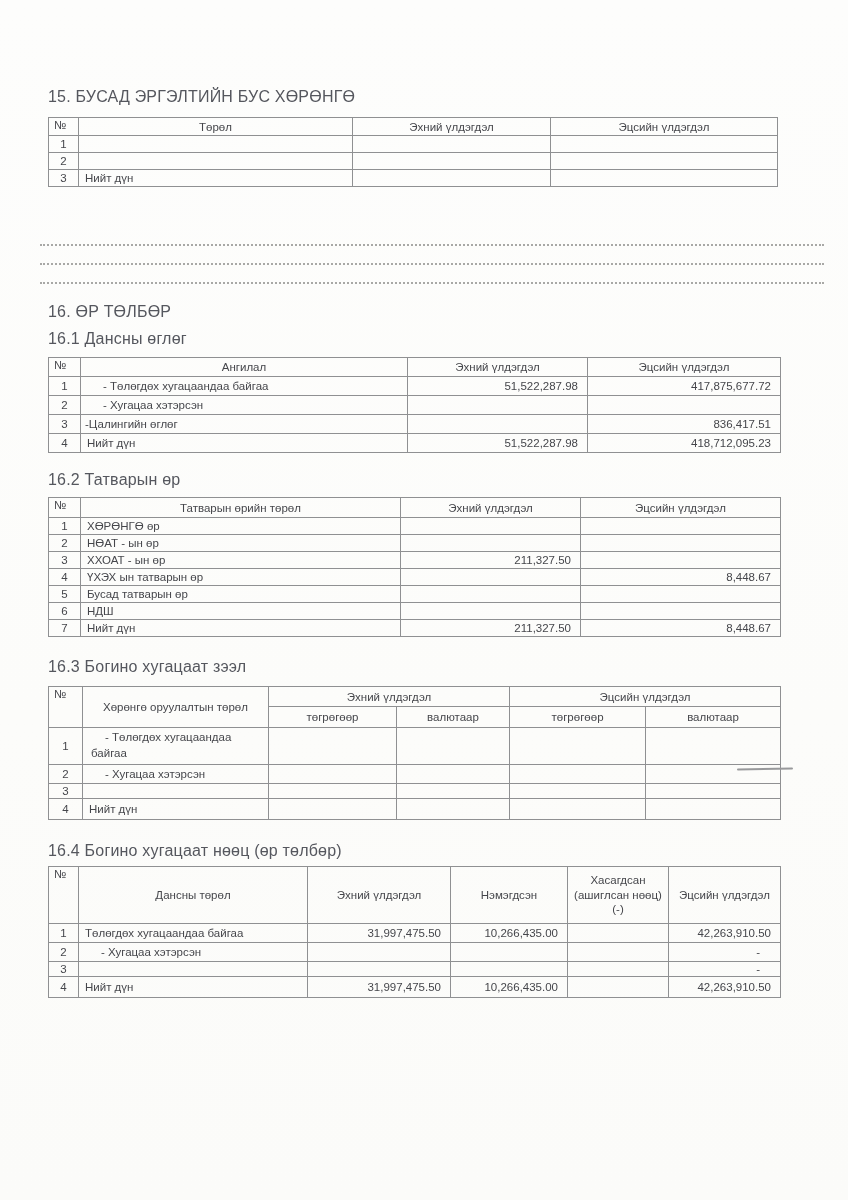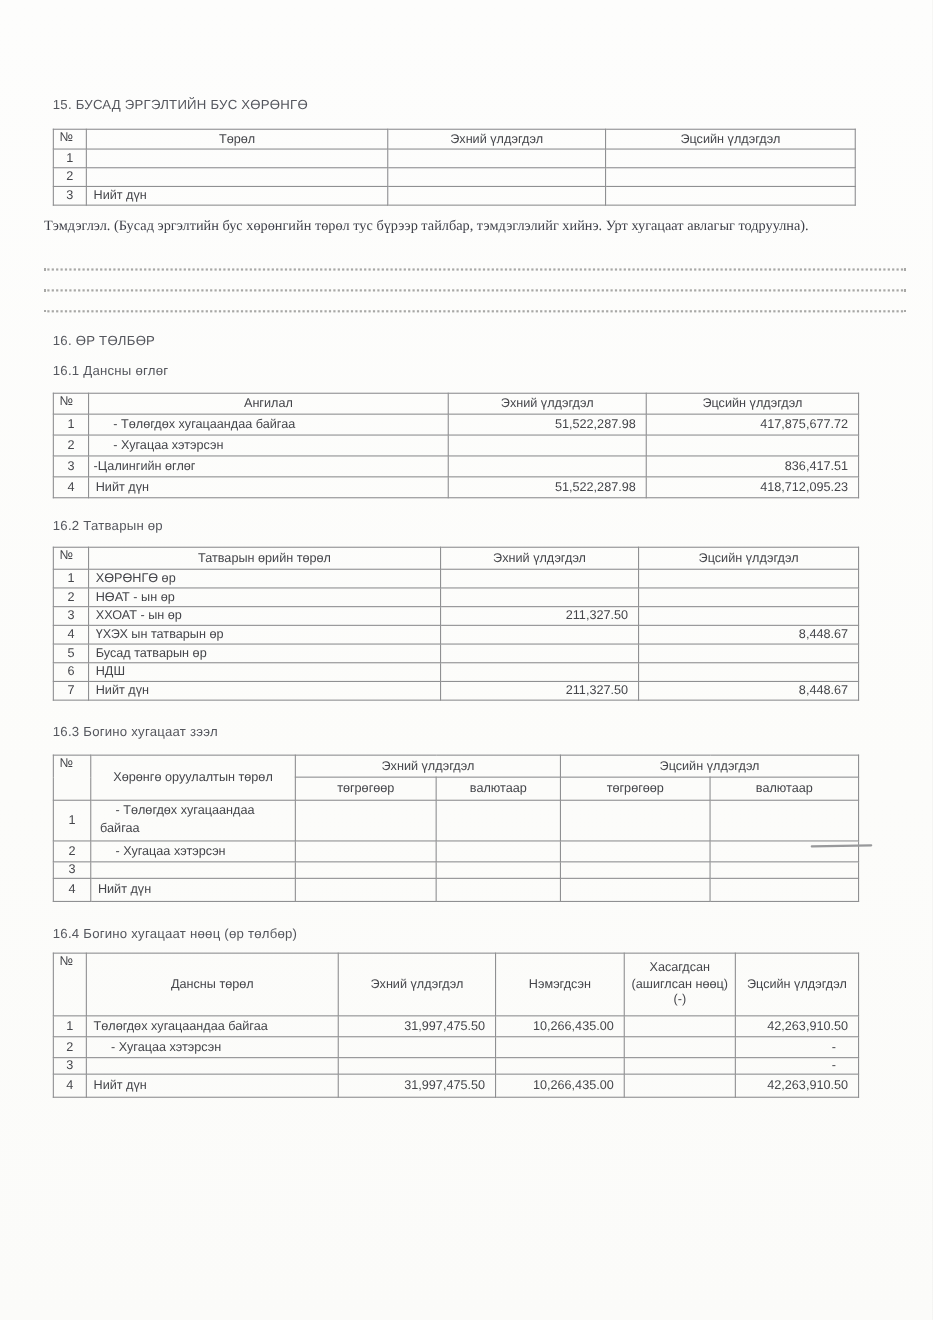--- a/index.html
+++ b/index.html
@@ -3,21 +3,21 @@
 <meta charset="utf-8">
 <style>
   html,body { margin:0; padding:0; background:#e9e9e7; }
   .page {
     position:relative; width:848px; height:1200px; margin:0 auto;
     background:linear-gradient(180deg,#fdfdfc 0%, #fcfcfa 60%, #fbfbf9 100%);
     font-family:"Liberation Sans", sans-serif;
     color:#46474c; overflow:hidden;
   }
   .sec-title {
-    position:absolute; left:48px; font-size:12px; color:#55575e;
+    position:absolute; left:48px; font-size:16px; color:#55575e;
     letter-spacing:0.2px; white-space:nowrap;
   }
   table {
     position:absolute; border-collapse:collapse; table-layout:fixed;
     font-size:11.5px; color:#45464b;
   }
   th, td {
     border:1px solid #8f9092; font-weight:normal; padding:1px 6px;
     overflow:hidden; white-space:nowrap; background:transparent;
   }
@@ -81,21 +81,20 @@
       </tr>
       <tr style="height:17px;">
         <td class="no-cell">3</td>
         <td class="label-cell">Нийт дүн</td>
         <td class="num"></td>
         <td class="num"></td>
       </tr>
     </tbody>
   </table>
 
-  <div class="note">Тэмдэглэл. (Бусад эргэлтийн бус хөрөнгийн төрөл тус бүрээр тайлбар, тэмдэглэлийг хийнэ. Урт хугацаат авлагыг тодруулна).</div>
 
   <div class="dotline" style="top:244px;"></div>
   <div class="dotline" style="top:263px;"></div>
   <div class="dotline" style="top:282px;"></div>
 
   <div class="sec-title" style="top:303px;">16. ӨР ТӨЛБӨР</div>
   <div class="sec-title" style="top:330px;">16.1 Дансны өглөг</div>
 
   <table style="left:48px; top:357px; width:732px;">
     <colgroup>

